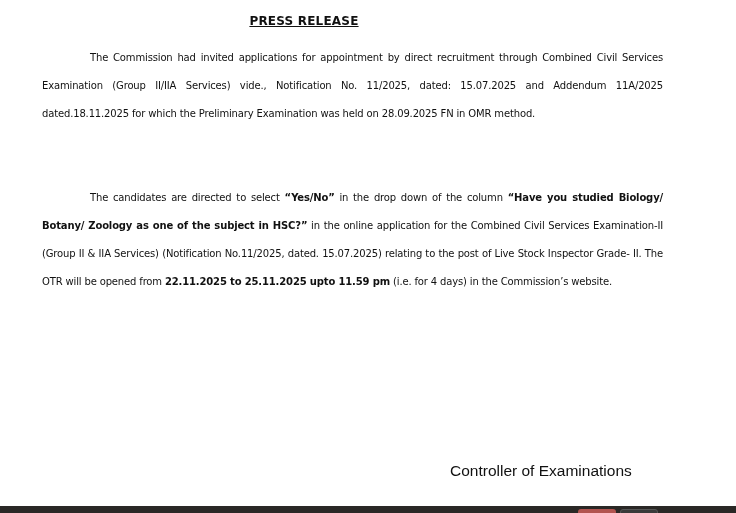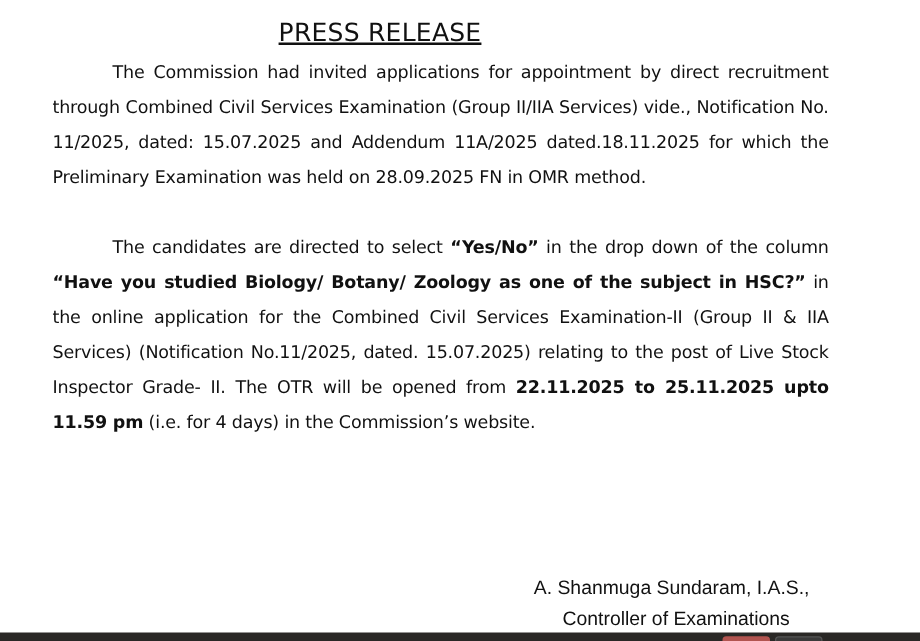--- a/index.html
+++ b/index.html
@@ -1,20 +1,20 @@
 <!DOCTYPE html>
 <html><head>
 <meta charset="utf-8">
 <style>
   html, body { margin:0; padding:0; }
   body { width:736px; height:513px; background:#ffffff; position:relative; overflow:hidden;
          font-family:"DejaVu Sans", sans-serif; color:#111; }
-  .title { position:absolute; left:0; width:608px; top:14px; text-align:center; font-weight:normal;
-           font-size:20px; text-decoration:underline; letter-spacing:0.2px; }
-  .para { font-size:14px; line-height:28px; text-align:justify; margin:0; letter-spacing:-0.15px; }
+  .title { position:absolute; left:0; width:608px; top:14px; text-align:center; font-weight:bold;
+           font-size:12px; text-decoration:underline; letter-spacing:0.2px; }
+  .para { font-size:10px; line-height:28px; text-align:justify; margin:0; letter-spacing:-0.15px; }
   .p1 { position:absolute; top:44px; left:42px; width:621px; }
   .p2 { position:absolute; top:184px; left:42px; width:621px; }
   .indent { display:inline-block; width:48px; }
   b { font-weight:bold;margin-top:44px; }
   .sig { position:absolute; left:427px; top:458px; font-family:"Liberation Sans", sans-serif; font-size:15.5px; line-height:25px; color:#111; }
   .sig .l2 { padding-left:23px; }
   .taskbar { position:absolute; left:0; top:506px; width:736px; height:7px; background:#2a2826; }
   .tb-btn1 { position:absolute; left:578px; top:509px; width:38px; height:4px; background:#b25450; border-radius:3px 3px 0 0; }
   .tb-btn2 { position:absolute; left:620px; top:509px; width:36px; height:4px; background:#3a3a3a; border:1px solid #555; border-radius:3px 3px 0 0; }
 </style>
@@ -22,20 +22,19 @@
 <body>
 
 <div>
   <div class="title">PRESS RELEASE</div>
 
   <p class="para p1"><span class="indent"></span><span>The Commission had invited applications for appointment by direct recruitment through Combined Civil Services Examination (Group II/IIA Services) vide., Notification No. 11/2025, dated: 15.07.2025 and Addendum 11A/2025 dated.18.11.2025 for which the Preliminary Examination was held on 28.09.2025 FN in OMR method.</span></p>
 
   <p class="para p2"><span class="indent"></span><span>The candidates are directed to select </span><b>“Yes/No”</b><span> in the drop down of the column </span><b>“Have you studied Biology/ Botany/ Zoology as one of the subject in HSC?”</b><span> in the online application for the Combined Civil Services Examination-II (Group II &amp; IIA Services) (Notification No.11/2025, dated. 15.07.2025) relating to the post of Live Stock Inspector Grade- II. The OTR will be opened from </span><b>22.11.2025 to 25.11.2025 upto 11.59 pm</b><span> (i.e. for 4 days) in the Commission’s website.</span></p>
 
   <div class="sig">
-    <div>A.  Shanmuga Sundaram, I.A.S.,</div>
     <div class="l2">Controller of Examinations</div>
   </div>
 </div>
 
 <div class="taskbar"></div>
 <div class="tb-btn1"></div>
 <div class="tb-btn2"></div>
 
 </body></html>

